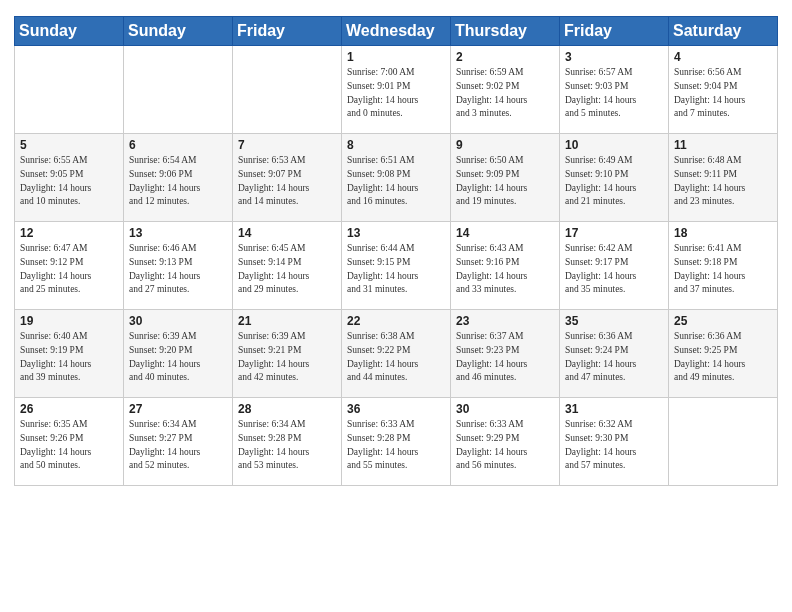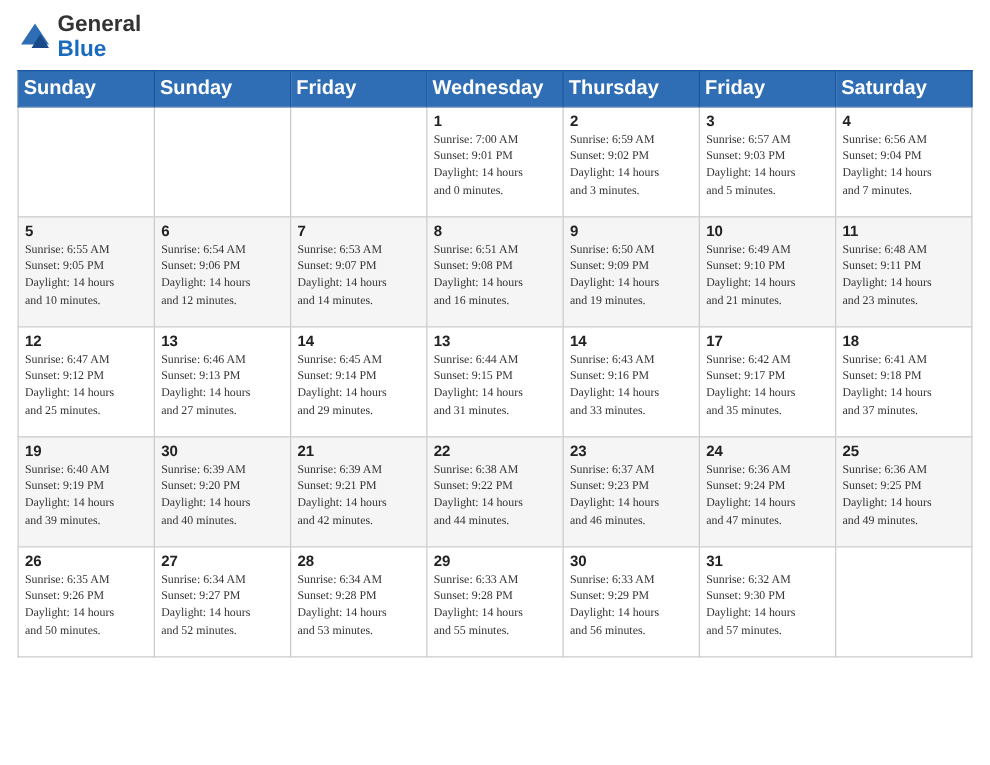--- a/index.html
+++ b/index.html
@@ -93,30 +93,20 @@
     }
     .empty-cell {
       background: #fff !important;
     }
   </style>
 </head>
 <body>
 
 <div class="page">
   <div class="header">
-    <div class="logo">
-      <svg class="logo-icon" viewBox="0 0 40 40">
-        <polygon points="20,4 36,28 4,28" fill="#2f6eb5"></polygon>
-        <polygon points="26,16 36,32 16,32" fill="#1a4a8a"></polygon>
-      </svg>
-      <div class="logo-text">
-        <span class="logo-general">General</span><br>
-        <span class="logo-blue">Blue</span>
-      </div>
-    </div>
   </div>
 
   <table class="calendar">
     <thead>
       <tr>
         <th>Sunday</th>
         <th>Sunday</th>
         <th>Friday</th>
         <th>Wednesday</th>
         <th>Thursday</th>
@@ -221,21 +211,21 @@
           </td>
           <td>
             <div class="day-number">22</div>
             <div class="day-info">Sunrise: 6:38 AM<br>Sunset: 9:22 PM<br>Daylight: 14 hours<br>and 44 minutes.</div>
           </td>
           <td>
             <div class="day-number">23</div>
             <div class="day-info">Sunrise: 6:37 AM<br>Sunset: 9:23 PM<br>Daylight: 14 hours<br>and 46 minutes.</div>
           </td>
           <td>
-            <div class="day-number">24</div>
+            <div class="day-number">35</div>
             <div class="day-info">Sunrise: 6:36 AM<br>Sunset: 9:24 PM<br>Daylight: 14 hours<br>and 47 minutes.</div>
           </td>
           <td>
             <div class="day-number">25</div>
             <div class="day-info">Sunrise: 6:36 AM<br>Sunset: 9:25 PM<br>Daylight: 14 hours<br>and 49 minutes.</div>
           </td>
         </tr>
         <tr>
           <td>
             <div class="day-number">26</div>
@@ -243,21 +233,21 @@
           </td>
           <td>
             <div class="day-number">27</div>
             <div class="day-info">Sunrise: 6:34 AM<br>Sunset: 9:27 PM<br>Daylight: 14 hours<br>and 52 minutes.</div>
           </td>
           <td>
             <div class="day-number">28</div>
             <div class="day-info">Sunrise: 6:34 AM<br>Sunset: 9:28 PM<br>Daylight: 14 hours<br>and 53 minutes.</div>
           </td>
           <td>
-            <div class="day-number">29</div>
+            <div class="day-number">36</div>
             <div class="day-info">Sunrise: 6:33 AM<br>Sunset: 9:28 PM<br>Daylight: 14 hours<br>and 55 minutes.</div>
           </td>
           <td>
             <div class="day-number">30</div>
             <div class="day-info">Sunrise: 6:33 AM<br>Sunset: 9:29 PM<br>Daylight: 14 hours<br>and 56 minutes.</div>
           </td>
           <td>
             <div class="day-number">31</div>
             <div class="day-info">Sunrise: 6:32 AM<br>Sunset: 9:30 PM<br>Daylight: 14 hours<br>and 57 minutes.</div>
           </td>

